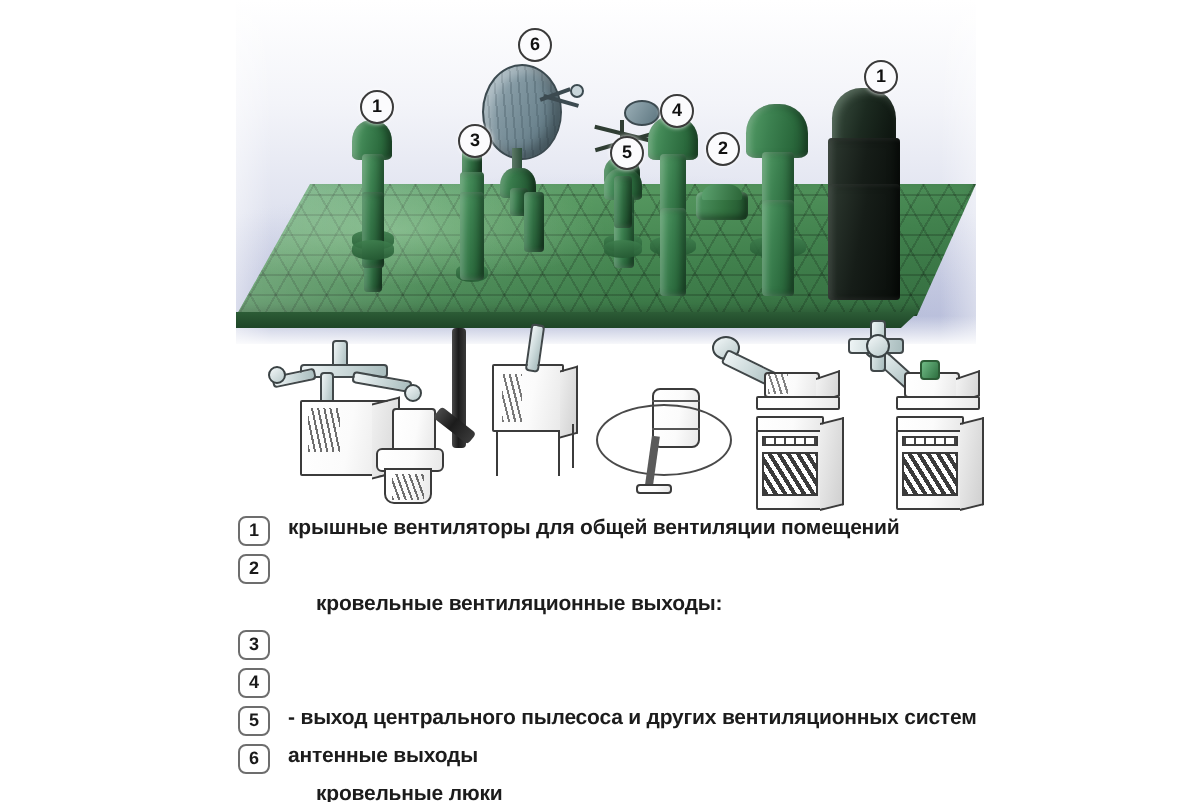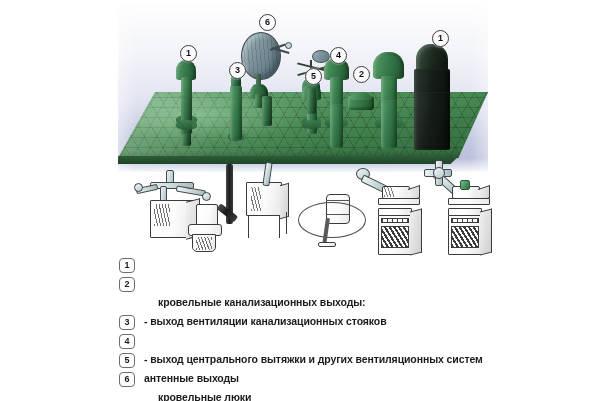--- a/index.html
+++ b/index.html
@@ -334,38 +334,38 @@
 
   <div style="position:absolute;z-index:6;left:424px;top:160px;width:30px;height:28px;">
     <div class="duct" style="left:11px;top:0;width:8px;height:26px;"></div>
     <div class="duct" style="left:0;top:9px;width:28px;height:8px;"></div>
     <div class="ductd" style="left:9px;top:7px;width:12px;height:12px;"></div>
   </div>
 
   <div class="legend" id="legend">
       <div class="lrow">
         <div class="lnum">1</div>
+        <div class="ltxt">крышные вентиляторы для общей вентиляции помещений</div>
       </div>
       <div class="lrow">
         <div class="lnum">2</div>
       </div>
       <div class="lrow">
         <div class="lnum blank"></div>
-        <div class="ltxt indent">кровельные канализационных выходы:</div>
+        <div class="ltxt indent">кровельные вентиляционные выходы:</div>
       </div>
       <div class="lrow">
         <div class="lnum">3</div>
-        <div class="ltxt">- выход вентиляции канализационных стояков</div>
       </div>
       <div class="lrow">
         <div class="lnum">4</div>
       </div>
       <div class="lrow">
         <div class="lnum">5</div>
-        <div class="ltxt">- выход центрального вытяжки и других вентиляционных систем</div>
+        <div class="ltxt">- выход центрального пылесоса и других вентиляционных систем</div>
       </div>
       <div class="lrow">
         <div class="lnum">6</div>
         <div class="ltxt">антенные выходы</div>
       </div>
       <div class="lrow">
         <div class="lnum blank"></div>
         <div class="ltxt indent">кровельные люки</div>
       </div>
     </div>

